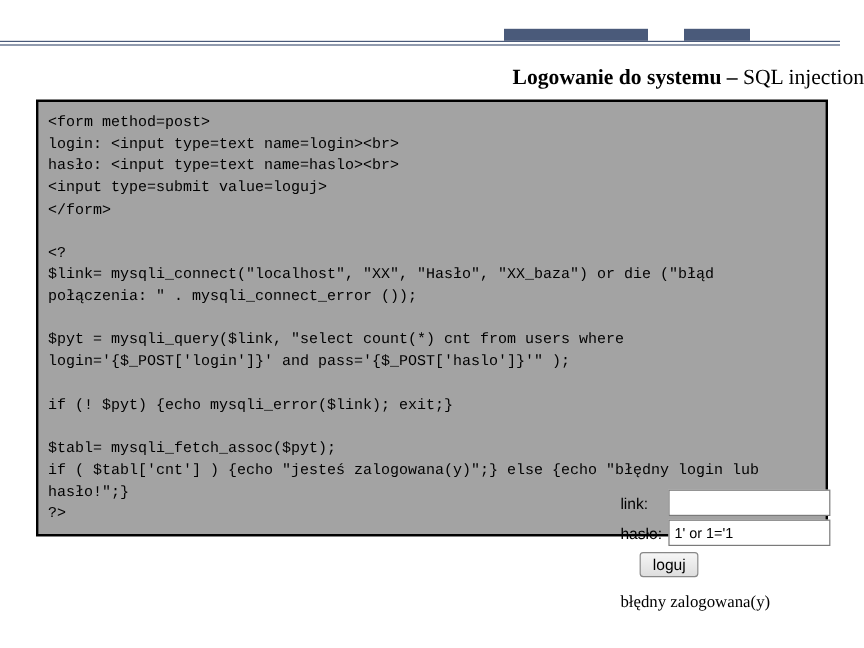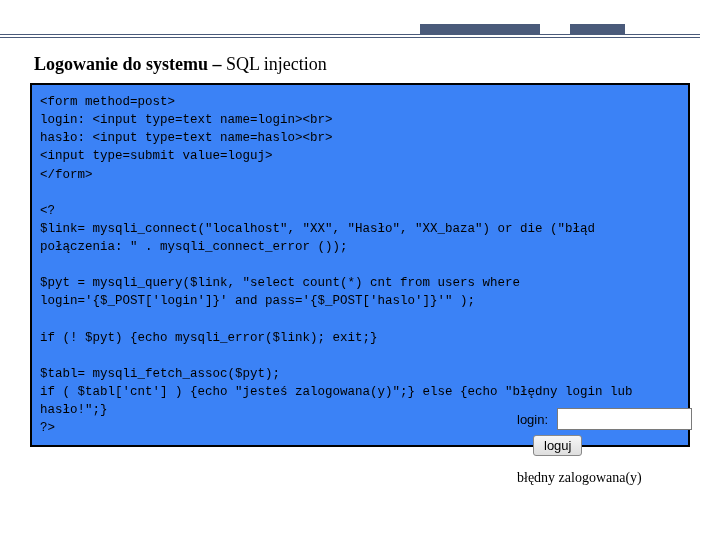--- a/index.html
+++ b/index.html
@@ -34,26 +34,27 @@
   .rule2 {
     position: absolute;
     left: 0;
     width: 700px;
     top: 37px;
     border-top: 1px solid #4a5a7a;
   }
   .heading {
     margin: 10px 0 8px 34px;
     font-size: 18px;
+    text-align: right;
   }
   .heading .bold { font-weight: bold; }
   .codebox {
     margin: 0 30px 0 30px;
     border: 2px solid #000;
-    background: #3b82f6;
+    background: #a3a3a3;
     padding: 8px 8px 8px 8px;
     font-family: Consolas, 'Courier New', monospace;
     font-size: 12.5px;
     line-height: 1.45;
     white-space: pre-wrap;
     word-wrap: break-word;
     color: #000;
   }
   .form-demo {
     position: absolute;
@@ -121,18 +122,22 @@
 $pyt = mysqli_query($link, "select count(*) cnt from users where login='{$_POST['login']}' and pass='{$_POST['haslo']}'" );
 
 if (! $pyt) {echo mysqli_error($link); exit;}
 
 $tabl= mysqli_fetch_assoc($pyt);
 if ( $tabl['cnt'] ) {echo "jesteś zalogowana(y)";} else {echo "błędny login lub hasło!";}
 ?&gt;</div>
 
 <div class="form-demo">
   <div class="row">
-    <span class="lbl">login:</span>
+    <span class="lbl">link:</span>
     <input type="text" value="" style="">
+  </div>
+  <div class="row">
+    <span class="lbl">hasło:</span>
+    <input type="text" value="1' or 1='1" style="">
   </div>
   <button>loguj</button>
   <div class="status">błędny zalogowana(y)</div>
 </div>
 
 </body></html>

